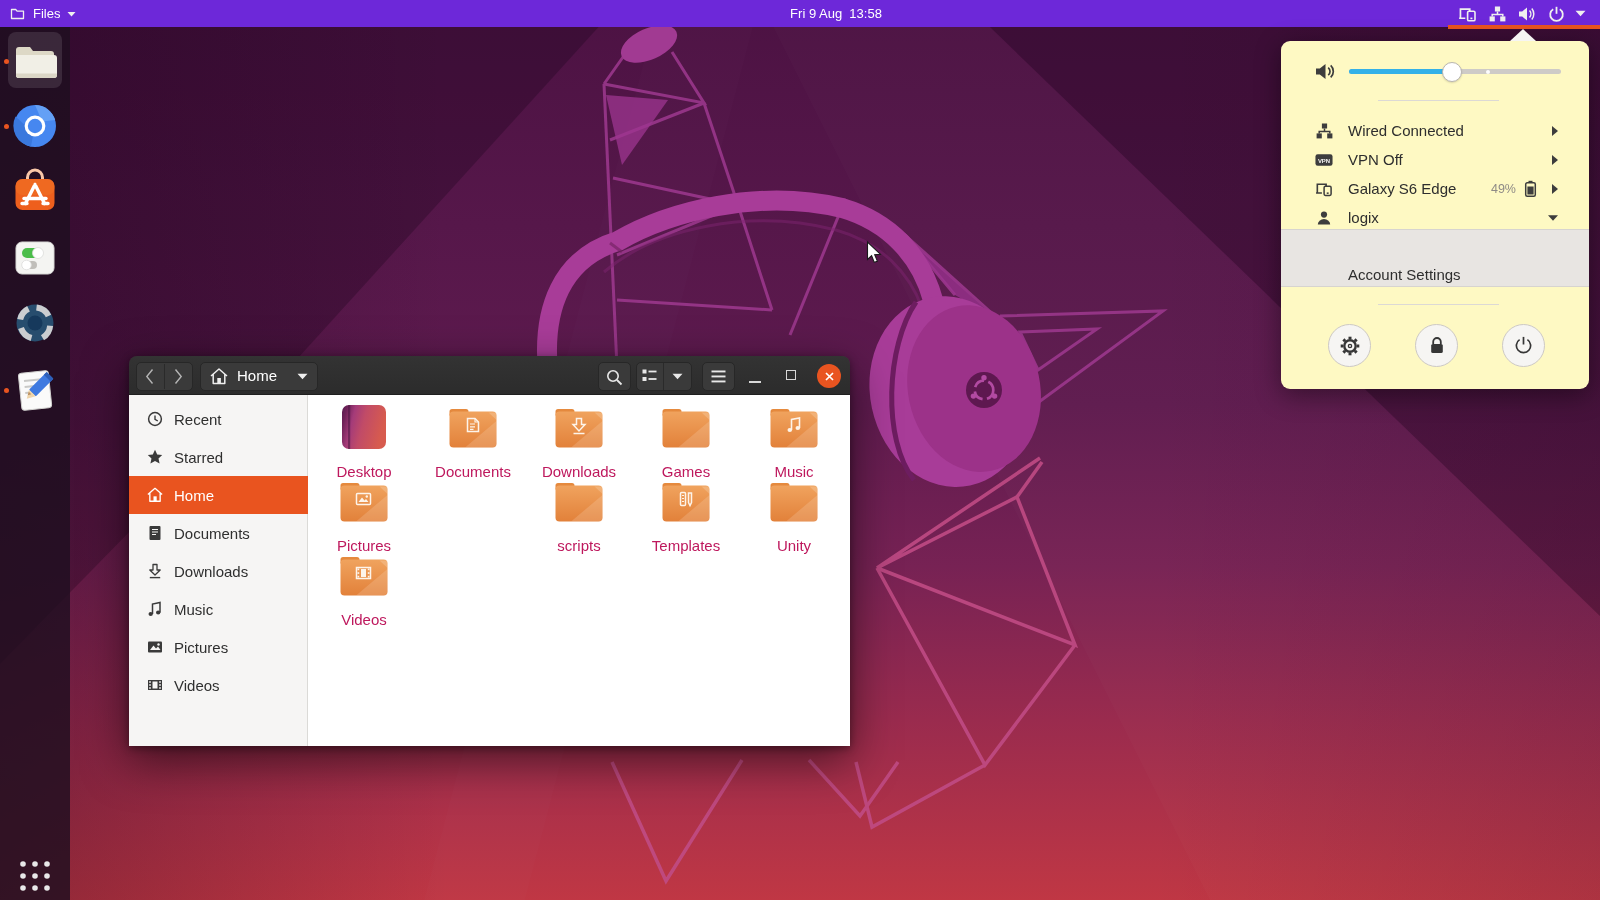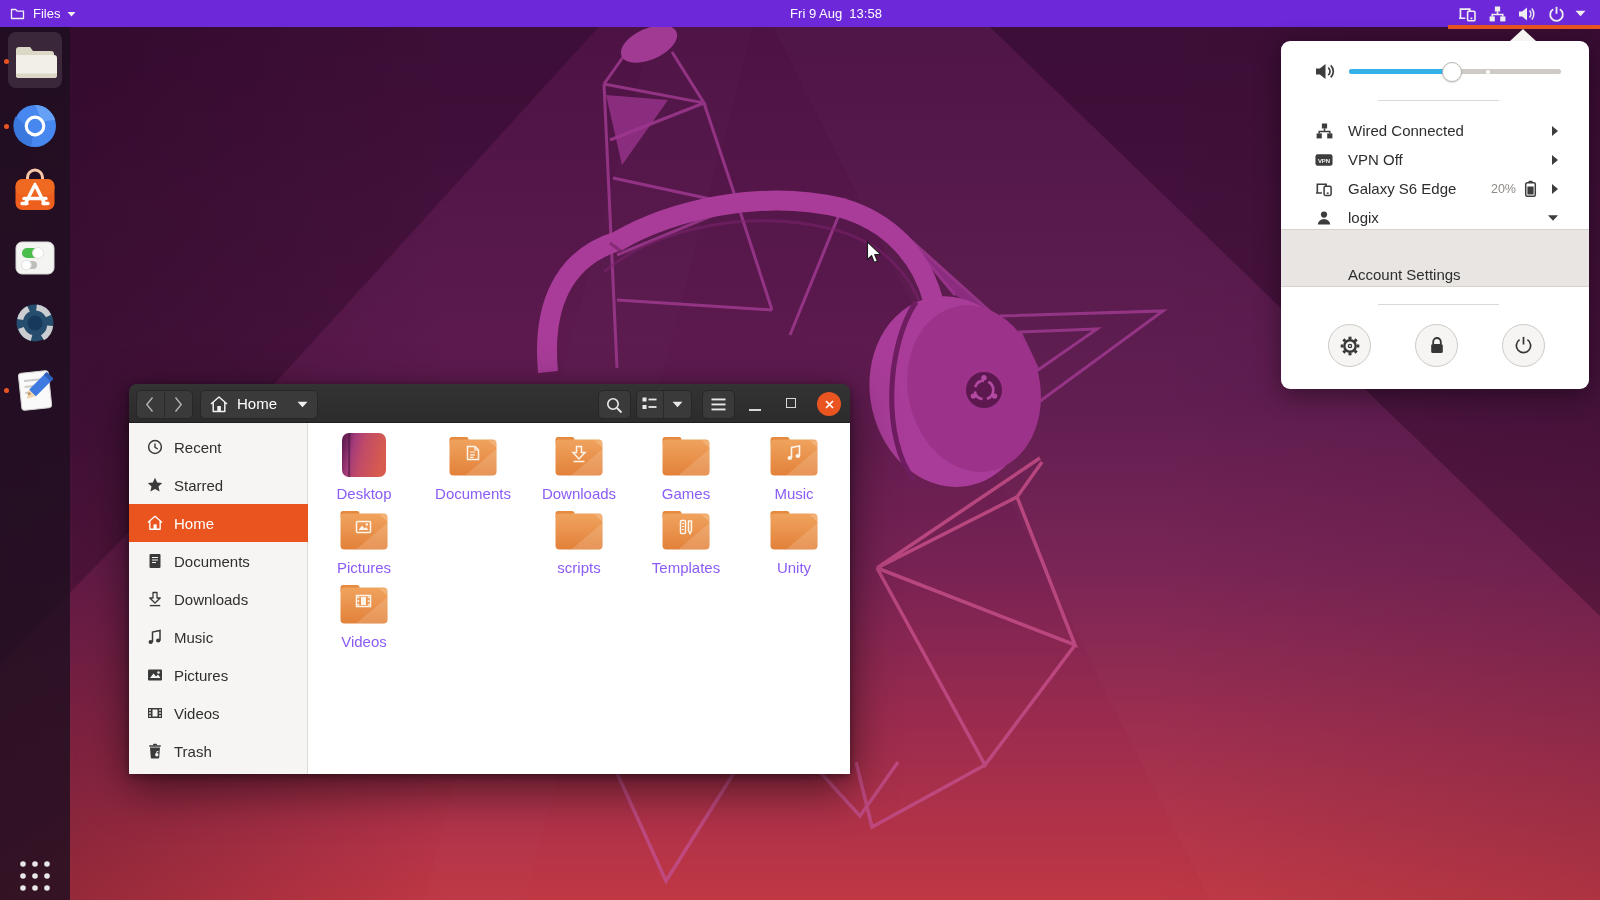--- a/index.html
+++ b/index.html
@@ -13,33 +13,33 @@
   #topbar .files{position:absolute;left:10px;top:0;height:27px;display:flex;align-items:center;color:#fff;font-size:13px;}
   #topbar .clock{position:absolute;left:784px;top:0;width:104px;text-align:center;line-height:27px;color:#fff;font-size:13px;}
   #tray{position:absolute;right:8px;top:0;height:27px;display:flex;align-items:center;}
   #trayline{position:absolute;left:1448px;top:25px;width:152px;height:4px;background:#e95420;z-index:41;}
   
   #dock{position:absolute;left:0;top:27px;width:70px;height:873px;background:rgba(30,15,32,0.82);z-index:30;}
   .dkicon{position:absolute;left:11px;width:48px;height:48px;}
   .dktile{position:absolute;left:8px;width:54px;height:56px;border-radius:8px;background:rgba(255,255,255,0.11);}
   .dkdot{position:absolute;left:4px;width:5px;height:5px;border-radius:3px;background:#e95420;}
   
-  #win{position:absolute;left:129px;top:384px;width:721px;height:390px;border-radius:8px 8px 0 0;
+  #win{position:absolute;left:129px;top:356px;width:721px;height:390px;border-radius:8px 8px 0 0;
        box-shadow:0 14px 46px rgba(0,0,0,0.55), 0 2px 8px rgba(0,0,0,0.4);z-index:20;}
   #titlebar{position:absolute;left:0;top:0;width:721px;height:39px;border-radius:8px 8px 0 0;
        background:linear-gradient(180deg,#333333,#2c2c2c);border-bottom:1px solid #1f1f1f;box-sizing:border-box;}
   .tbtn{position:absolute;top:6px;height:29px;background:#3a3a3a;border:1px solid #272727;border-radius:5px;box-sizing:border-box;}
   #sidebar{position:absolute;left:0;top:39px;width:179px;height:351px;background:#f6f5f4;border-right:1px solid #dbdad7;box-sizing:border-box;}
   .sbrow{position:absolute;left:0;width:179px;height:38px;display:flex;align-items:center;color:#2f2f2f;font-size:15px;}
   .sbrow svg{margin-left:18px;margin-right:11px;flex:none;}
   #mainarea{position:absolute;left:179px;top:39px;width:542px;height:351px;background:#ffffff;}
   .fitem{position:absolute;width:96px;text-align:center;}
-  .fitem .lbl{margin-top:4px;font-size:15px;color:#8b5cf6;line-height:17px;}
+  .fitem .lbl{margin-top:10px;font-size:15px;color:#be185d;line-height:17px;}
   
-  #sysmenu{position:absolute;left:1281px;top:41px;width:308px;height:348px;background:#ffffff;border-radius:9px;
+  #sysmenu{position:absolute;left:1281px;top:41px;width:308px;height:348px;background:#fef9c3;border-radius:9px;
        box-shadow:0 6px 26px rgba(0,0,0,0.42);z-index:50;}
   #sysptr{position:absolute;left:1510px;top:29px;width:0;height:0;border-left:13px solid transparent;
        border-right:13px solid transparent;border-bottom:12px solid #f6f5f3;z-index:51;}
   .smrow{position:absolute;left:0;width:308px;height:29px;display:flex;align-items:center;font-size:15px;color:#2e2e2e;}
   .smrow .ic{width:18px;margin-left:34px;margin-right:15px;flex:none;display:flex;justify-content:center;}
   .smarr{position:absolute;right:30px;}
   #smgray{position:absolute;left:0;top:188px;width:308px;height:56px;background:#e8e5e2;
        border-top:1px solid #d7d4d0;border-bottom:1px solid #d7d4d0;box-sizing:content-box;}
   .sep{position:absolute;left:97px;width:121px;height:1px;background:#dcd9d5;}
   .cbtn{position:absolute;top:324px;width:43px;height:43px;border-radius:22px;border:1px solid #cdc9c5;
@@ -328,27 +328,20 @@
           <g fill="#f6f5f4">
             <rect x="2.2" y="4.2" width="1.6" height="1.6"></rect>
             <rect x="2.2" y="7.2" width="1.6" height="1.6"></rect>
             <rect x="2.2" y="10.2" width="1.6" height="1.6"></rect>
             <rect x="12.2" y="4.2" width="1.6" height="1.6"></rect>
             <rect x="12.2" y="7.2" width="1.6" height="1.6"></rect>
             <rect x="12.2" y="10.2" width="1.6" height="1.6"></rect>
             <rect x="5.5" y="4.5" width="5" height="7"></rect>
           </g>
         </svg>Videos</div>
-  <div class="sbrow" style="top:309px"><svg width="16" height="16" viewBox="0 0 16 16">
-          <path d="M3 4.5 h10 l-0.8 10 a1 1 0 0 1 -1 0.9 H4.8 a1 1 0 0 1 -1-0.9 z" fill="#3a3a3a"></path>
-          <rect x="2" y="2.2" width="12" height="1.6" rx="0.8" fill="#3a3a3a"></rect>
-          <rect x="6" y="0.8" width="4" height="1.6" rx="0.8" fill="#3a3a3a"></rect>
-          <circle cx="9.8" cy="11.8" r="1.7" fill="#f6f5f4"></circle>
-          <path d="M9.8 11.8 v-3.2 h1.8" stroke="#f6f5f4" stroke-width="0.9" fill="none"></path>
-        </svg>Trash</div>
  </div>
  <div id="mainarea">
   <div class="fitem" style="left:8px;top:10px"><svg width="48" height="44" viewBox="0 0 48 44">
           <g clip-path="url(#dclip)">
             <rect x="2" y="0" width="44" height="44" fill="url(#dtop)"></rect>
             <rect x="8" y="0" width="2.2" height="44" fill="#3f123b" opacity="0.5"></rect>
           </g>
         </svg><div class="lbl">Desktop</div></div>
   <div class="fitem" style="left:117px;top:10px"><svg width="48" height="44">
           <use href="#folder"></use>
@@ -445,21 +438,21 @@
       </span>VPN Off<svg class="smarr" width="8" height="12" viewBox="0 0 8 12">
         <path d="M1 1 L7 6 L1 11 Z" fill="#3d3d3d"></path>
       </svg></div>
  <div class="smrow" style="top:133px"><span class="ic">
         <svg width="19" height="16" viewBox="0 0 19 16">
           <path d="M1.6 2.2 h11 v3 h-1.8 v-1.3 h-7.5 v7.5 h4 v1.7 h-6.2 v-1.7 h0.5 z" fill="#3d3d3d"></path>
           <rect x="9.6" y="5.2" width="7.4" height="9.6" rx="1.4" fill="none" stroke="#3d3d3d" stroke-width="1.6"></rect>
           <rect x="12.4" y="11.6" width="2" height="1.6" fill="#3d3d3d"></rect>
         </svg>
       </span>Galaxy S6 Edge
-   <span style="position:absolute;right:73px;color:#8f8b86;font-size:12.5px">20%</span>
+   <span style="position:absolute;right:73px;color:#8f8b86;font-size:12.5px">49%</span>
    <svg style="position:absolute;right:52px" width="13" height="17" viewBox="0 0 13 17">
         <rect x="4.5" y="0.8" width="4" height="2" fill="#3d3d3d"></rect>
         <rect x="1.7" y="2.8" width="9.6" height="13.4" rx="1.5" fill="none" stroke="#3d3d3d" stroke-width="1.5"></rect>
         <rect x="3.4" y="6.5" width="6.2" height="8" fill="#3d3d3d"></rect>
       </svg>
    <svg class="smarr" width="8" height="12" viewBox="0 0 8 12">
         <path d="M1 1 L7 6 L1 11 Z" fill="#3d3d3d"></path>
       </svg></div>
  <div class="smrow" style="top:162px;font-weight:normal"><span class="ic">
         <svg width="16" height="16" viewBox="0 0 16 16">

